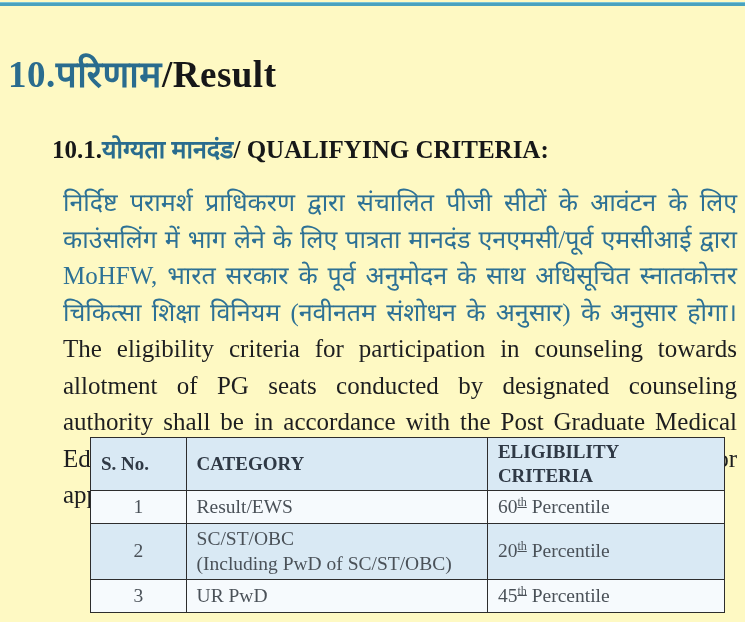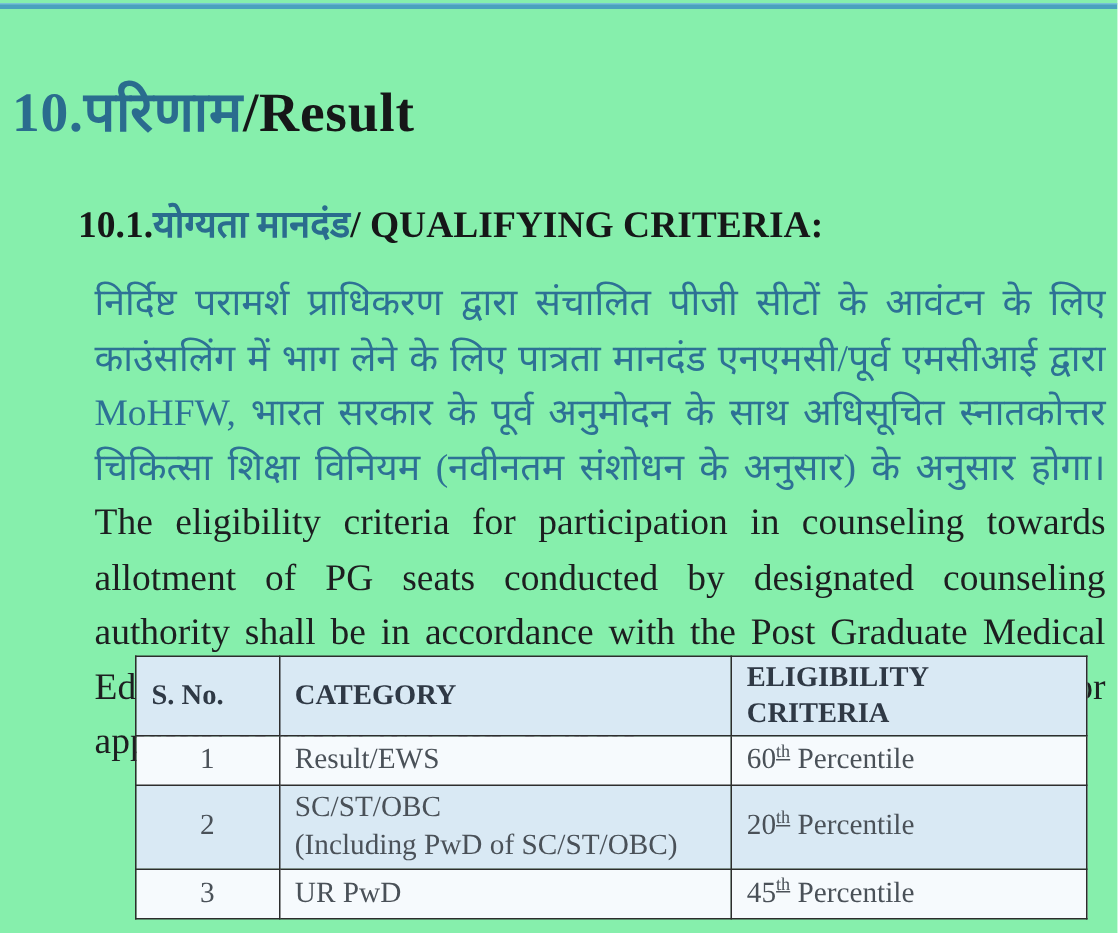--- a/index.html
+++ b/index.html
@@ -4,21 +4,21 @@
 <style>
   html, body {
     margin: 0;
     padding: 0;
     background: #ffffff;
   }
   .page {
     position: relative;
     width: 745px;
     height: 622px;
-    background: #86efac;
+    background: #fef9c3;
     overflow: hidden;
     font-family: "Liberation Serif", "DejaVu Serif", serif;
   }
   .top-rule {
     position: absolute;
     left: 0;
     top: 2px;
     width: 745px;
     height: 3px;
     background: #4AA2BE;

